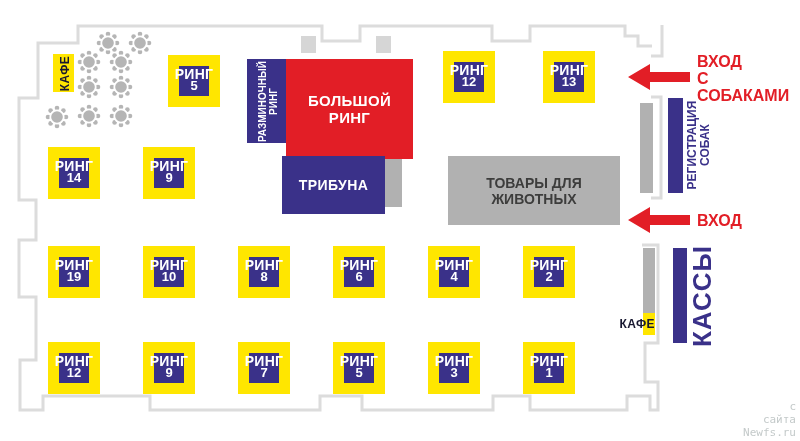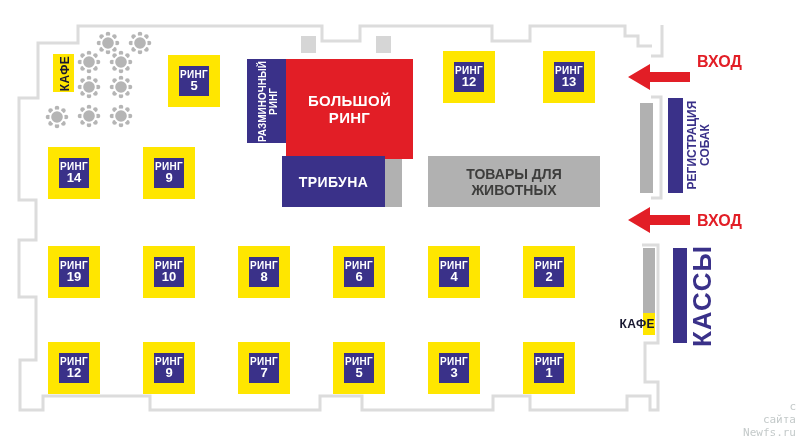--- a/index.html
+++ b/index.html
@@ -13,21 +13,21 @@
 
   .abs { position:absolute; }
 
   
   .ring { width:52px; height:52px; background:#ffe600; z-index:2; }
   .ring-inner {
     position:absolute; left:11px; top:11px; width:30px; height:30px;
     background:#3a3189; color:#fff; display:flex; flex-direction:column;
     align-items:center; justify-content:center; text-align:center;
   }
-  .ring-word { font-size:10px; font-weight:bold; line-height:9px; letter-spacing:.3px; }
+  .ring-word { font-size:14px; font-weight:bold; line-height:9px; letter-spacing:.3px; }
   .ring-num  { font-size:13px; font-weight:bold; line-height:14px; }
 
   .navy-box { background:#3a3189; color:#fff; z-index:2; }
   .red-box  { background:#e21e26; color:#fff; z-index:2; }
   .gray-box { background:#b1b1b1; color:#3d3d3c; z-index:1; }
   .yellow-box { background:#ffe600; z-index:2; }
 
   .center { display:flex; align-items:center; justify-content:center; text-align:center; }
 
   .vtext { transform:rotate(-90deg); transform-origin:center; }
@@ -104,43 +104,44 @@
 
   <div class="abs navy-box" style="left:247px;top:59px;width:39px;height:84px;">
     <div class="abs vtext warmup-label center" style="left:-22.5px;top:22.5px;width:84px;height:39px;">РАЗМИНОЧНЫЙ РИНГ</div>
   </div>
 
   <div class="abs red-box center bigring-label" style="left:286px;top:59px;width:127px;height:100px;">
     <span>БОЛЬШОЙ РИНГ</span>
   </div>
 
   <div class="abs gray-box" style="left:385px;top:156px;width:17px;height:51px;"></div>
-  <div class="abs navy-box center tribune-label" style="left:282px;top:156px;width:103px;height:51px;">
+  <div class="abs navy-box center tribune-label" style="left:282px;top:156px;width:103px;height:58px;">
     <span>ТРИБУНА</span>
   </div>
 
-  <div class="abs gray-box center goods-label" style="left:428px;top:156px;width:172px;height:51px;">
+  <div class="abs gray-box center goods-label" style="left:448px;top:156px;width:172px;height:69px;">
     <span>ТОВАРЫ ДЛЯ ЖИВОТНЫХ</span>
   </div>
 
   <div class="abs gray-box" style="left:640px;top:103px;width:13px;height:90px;"></div>
   <div class="abs navy-box" style="left:668px;top:98px;width:15px;height:95px;"></div>
   <div class="abs vtext reg-label center" style="left:649px;top:130px;width:100px;height:30px;">РЕГИСТРАЦИЯ СОБАК</div>
 
   <div class="abs gray-box" style="left:643px;top:248px;width:12px;height:65px;"></div>
   <div class="abs yellow-box" style="left:643px;top:313px;width:12px;height:22px;"></div>
   <div class="abs cafe-label" style="left:610px;top:317px;width:45px;text-align:right;z-index:3;">КАФЕ</div>
   <div class="abs navy-box" style="left:673px;top:248px;width:14px;height:95px;"></div>
   <div class="abs vtext cash-label center" style="left:656px;top:281px;width:92px;height:30px;">КАССЫ</div>
 
   <svg class="abs" style="left:628px;top:63px;z-index:3;" width="62" height="28" viewBox="0 0 62 28">
     <path d="M 0,14 L 22,1 L 22,9 L 62,9 L 62,19 L 22,19 L 22,27 Z" fill="#e21e26"></path>
   </svg>
   <div class="abs entrance-text" style="left:697px;top:53px;">
     <div>ВХОД</div>
+    <div>С СОБАКАМИ</div>
   </div>
 
   <svg class="abs" style="left:628px;top:206px;z-index:3;" width="62" height="28" viewBox="0 0 62 28">
     <path d="M 0,14 L 22,1 L 22,9 L 62,9 L 62,19 L 22,19 L 22,27 Z" fill="#e21e26"></path>
   </svg>
   <div class="abs entrance-text" style="left:697px;top:212px;">ВХОД</div>
 
   <div class="abs ring" style="left:168px;top:55px;">
     <div class="ring-inner">
         <span class="ring-word">РИНГ</span>

